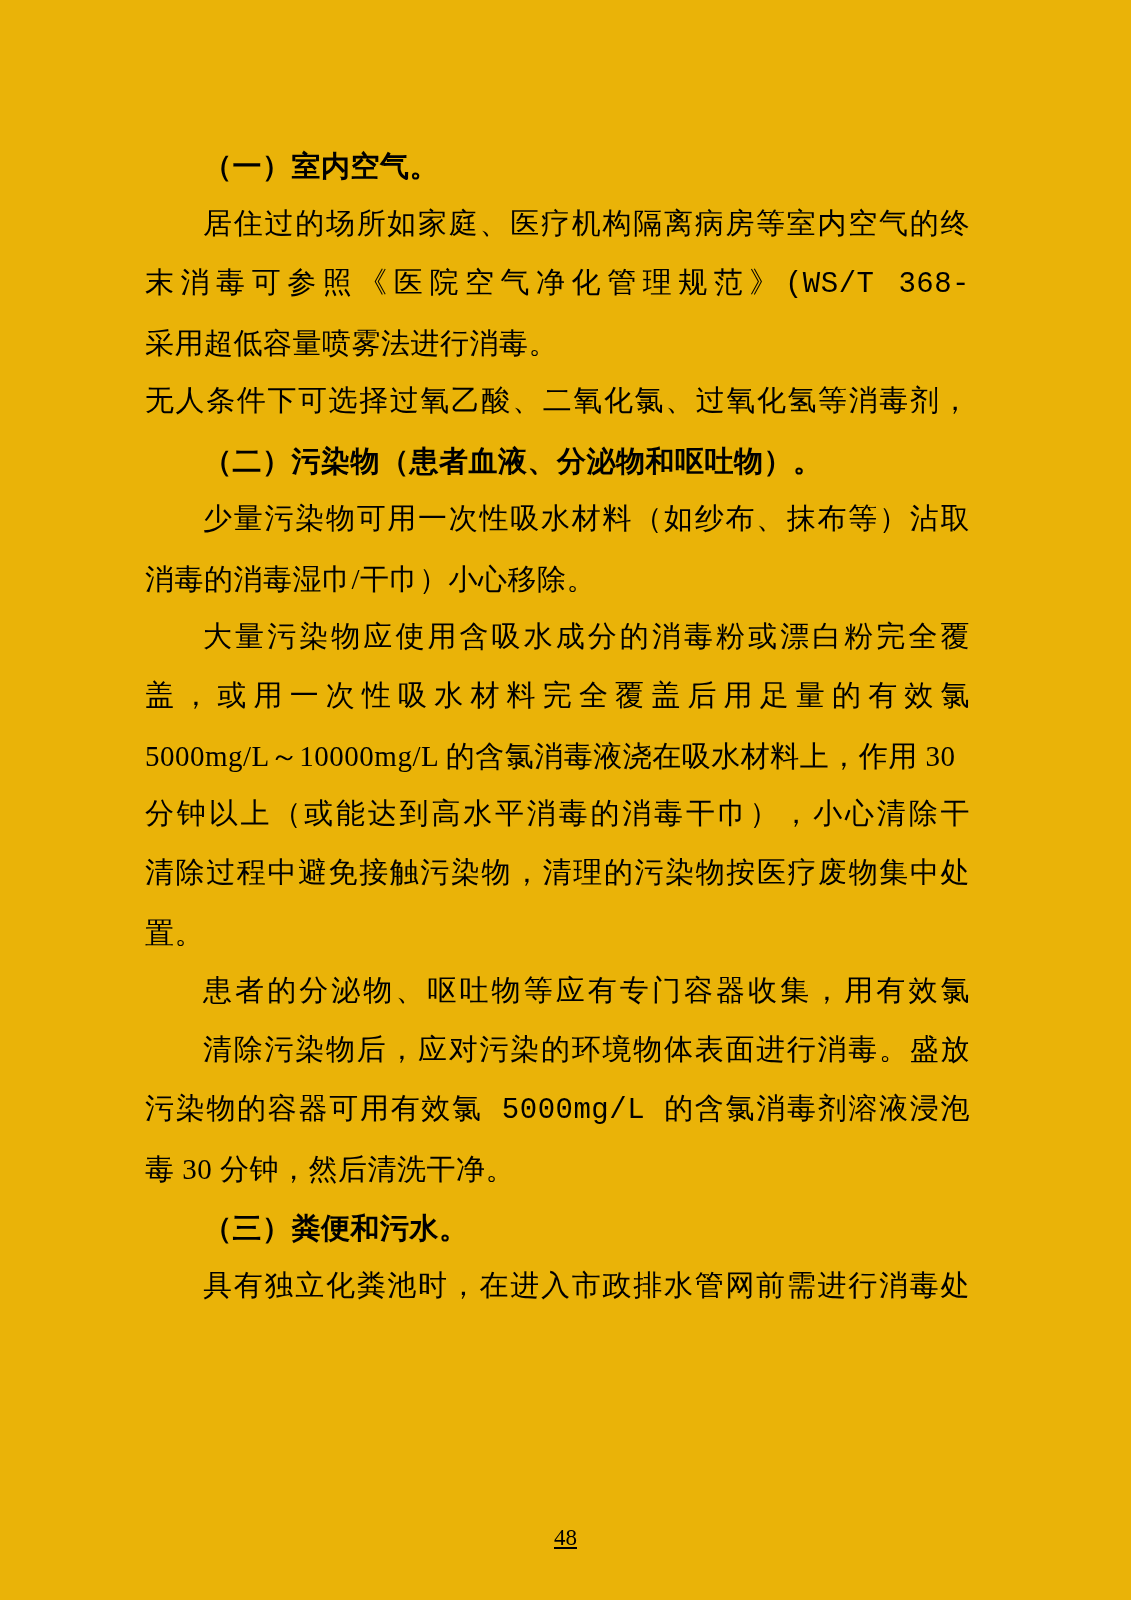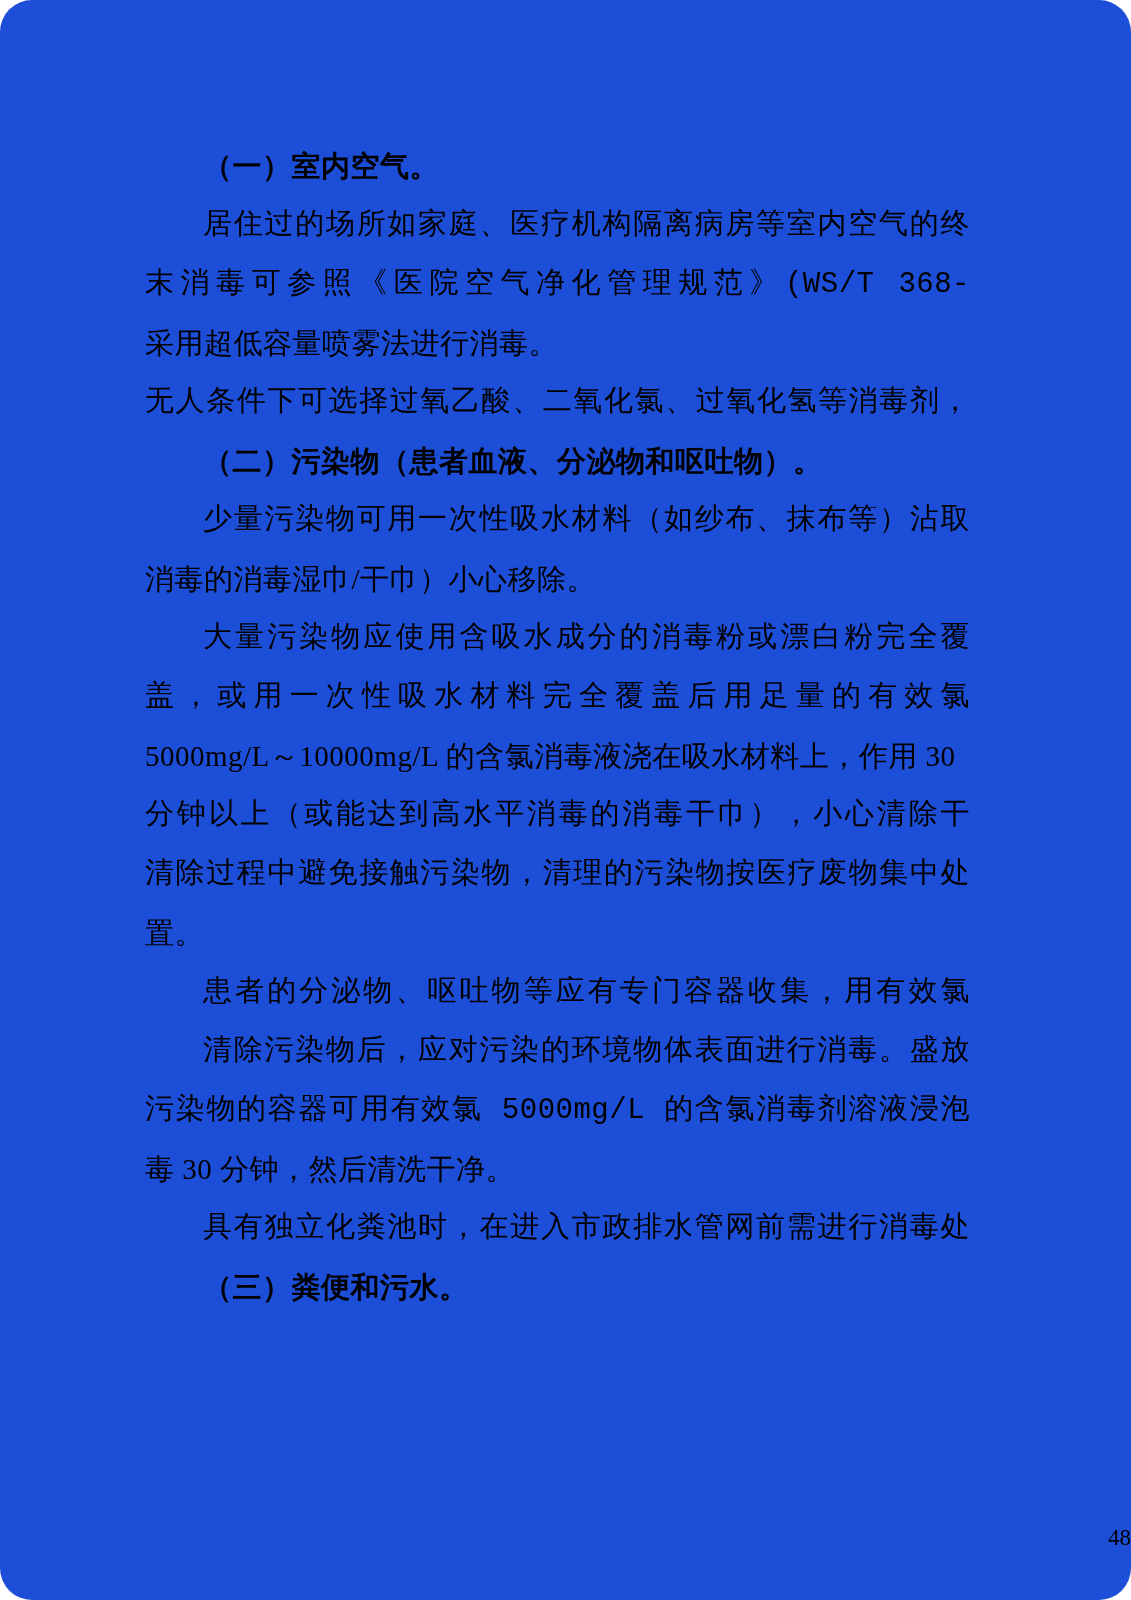--- a/index.html
+++ b/index.html
@@ -7,24 +7,23 @@
     padding: 0;
     width: 1131px;
     height: 1600px;
     background: #ffffff;
     overflow: hidden;
   }
   .page {
     position: relative;
     width: 1131px;
     height: 1600px;
-    background: #1d4ed8;
+    background: #eab308;
     color: #000000;
     font-family: "Liberation Serif", "DejaVu Serif", serif;
-    border-radius: 32px;
   }
   .content {
     position: absolute;
     top: 137px;
     left: 145px;
     width: 825px;
   }
   .line {
     font-size: 29px;
     line-height: 59px;
@@ -46,24 +45,25 @@
     white-space: nowrap;
   }
   .heading {
     font-weight: 600;
   }
   .page-number {
     position: absolute;
     top: 1520px;
     left: 0;
     width: 100%;
-    text-align: right;
+    text-align: center;
     font-size: 23px;
     line-height: 36px;
     color: #000000;
+    text-decoration: underline;
   }
 </style>
 </head>
 <body>
 
 <div class="page">
   <div class="content">
     <div class="line heading ind">（一）室内空气。</div>
     <div class="line j ind">居住过的场所如家庭、医疗机构隔离病房等室内空气的终</div>
     <div class="line j">末消毒可参照《医院空气净化管理规范》(WS/T 368-2012)，在</div>
@@ -75,17 +75,17 @@
     <div class="line j ind">大量污染物应使用含吸水成分的消毒粉或漂白粉完全覆</div>
     <div class="line j">盖，或用一次性吸水材料完全覆盖后用足量的有效氯</div>
     <div class="line nw">5000mg/L～10000mg/L 的含氯消毒液浇在吸水材料上，作用 30</div>
     <div class="line j">分钟以上（或能达到高水平消毒的消毒干巾），小心清除干净。</div>
     <div class="line j">清除过程中避免接触污染物，清理的污染物按医疗废物集中处</div>
     <div class="line nw">置。</div>
     <div class="line j ind">患者的分泌物、呕吐物等应有专门容器收集，用有效氯</div>
     <div class="line j ind">清除污染物后，应对污染的环境物体表面进行消毒。盛放</div>
     <div class="line j">污染物的容器可用有效氯 5000mg/L 的含氯消毒剂溶液浸泡消</div>
     <div class="line nw">毒 30 分钟，然后清洗干净。</div>
+    <div class="line heading ind">（三）粪便和污水。</div>
     <div class="line j ind">具有独立化粪池时，在进入市政排水管网前需进行消毒处</div>
-    <div class="line heading ind">（三）粪便和污水。</div>
   </div>
   <div class="page-number">48</div>
 </div>
 
 </body></html>

